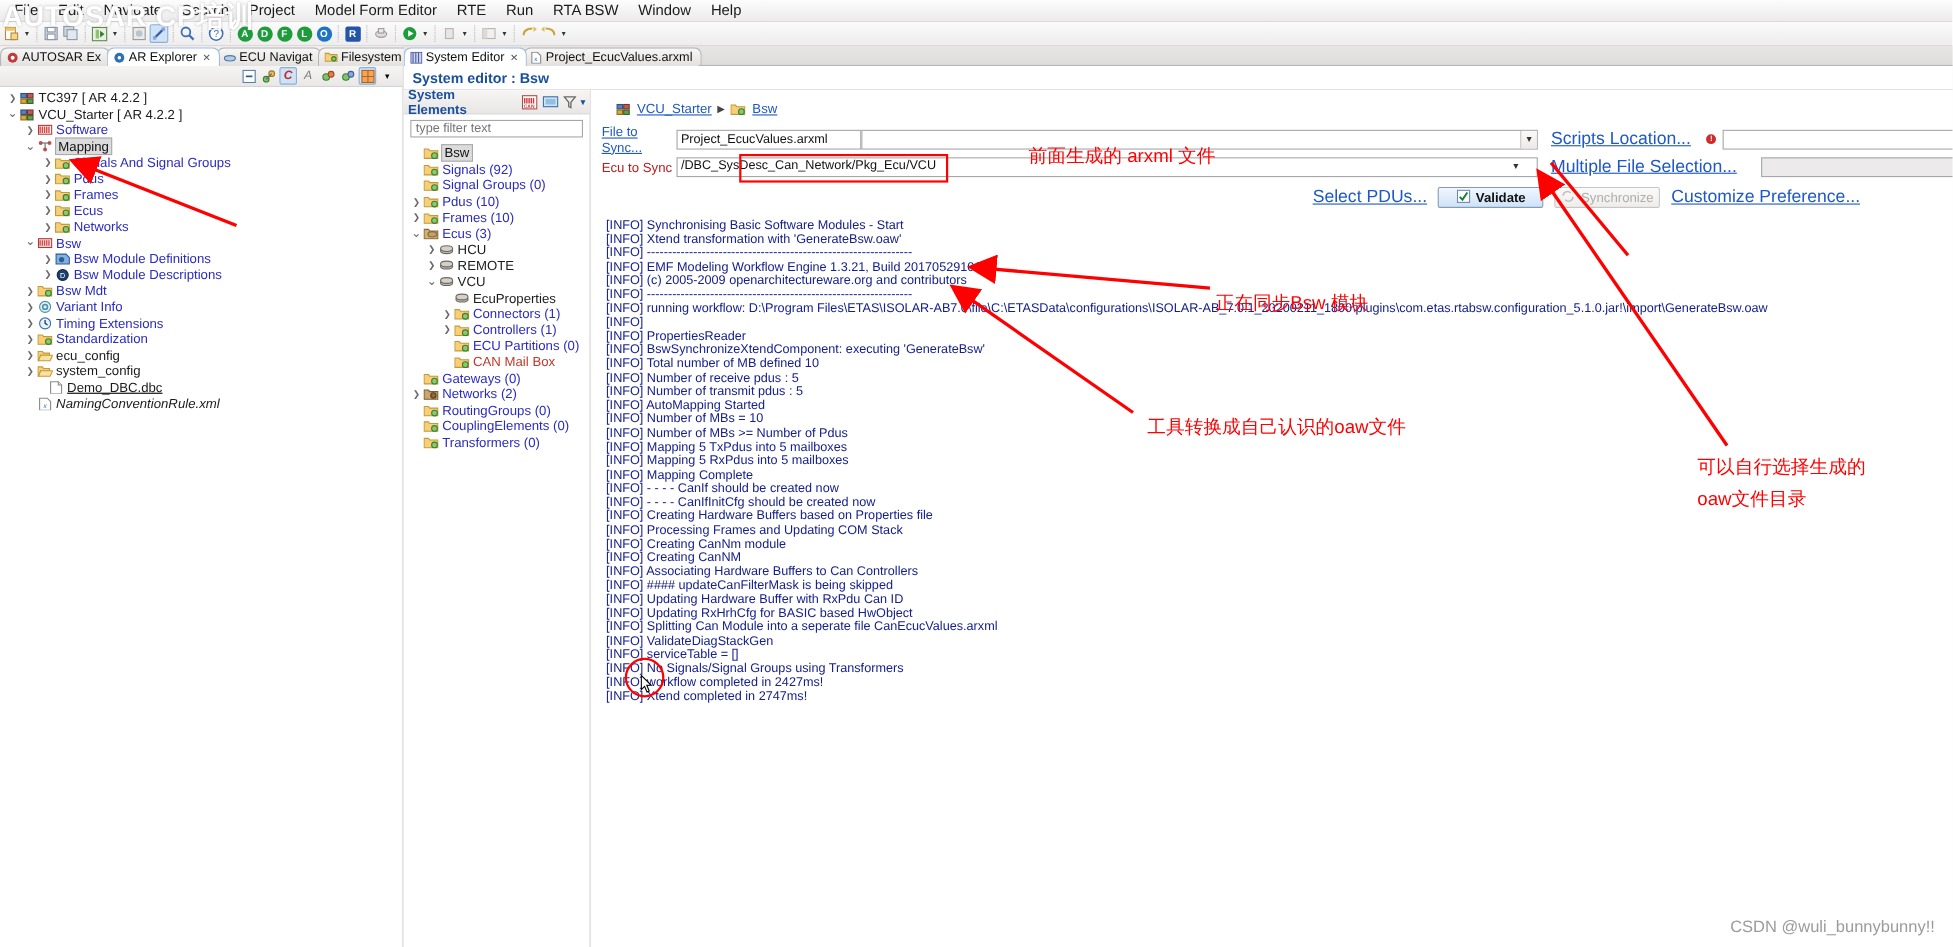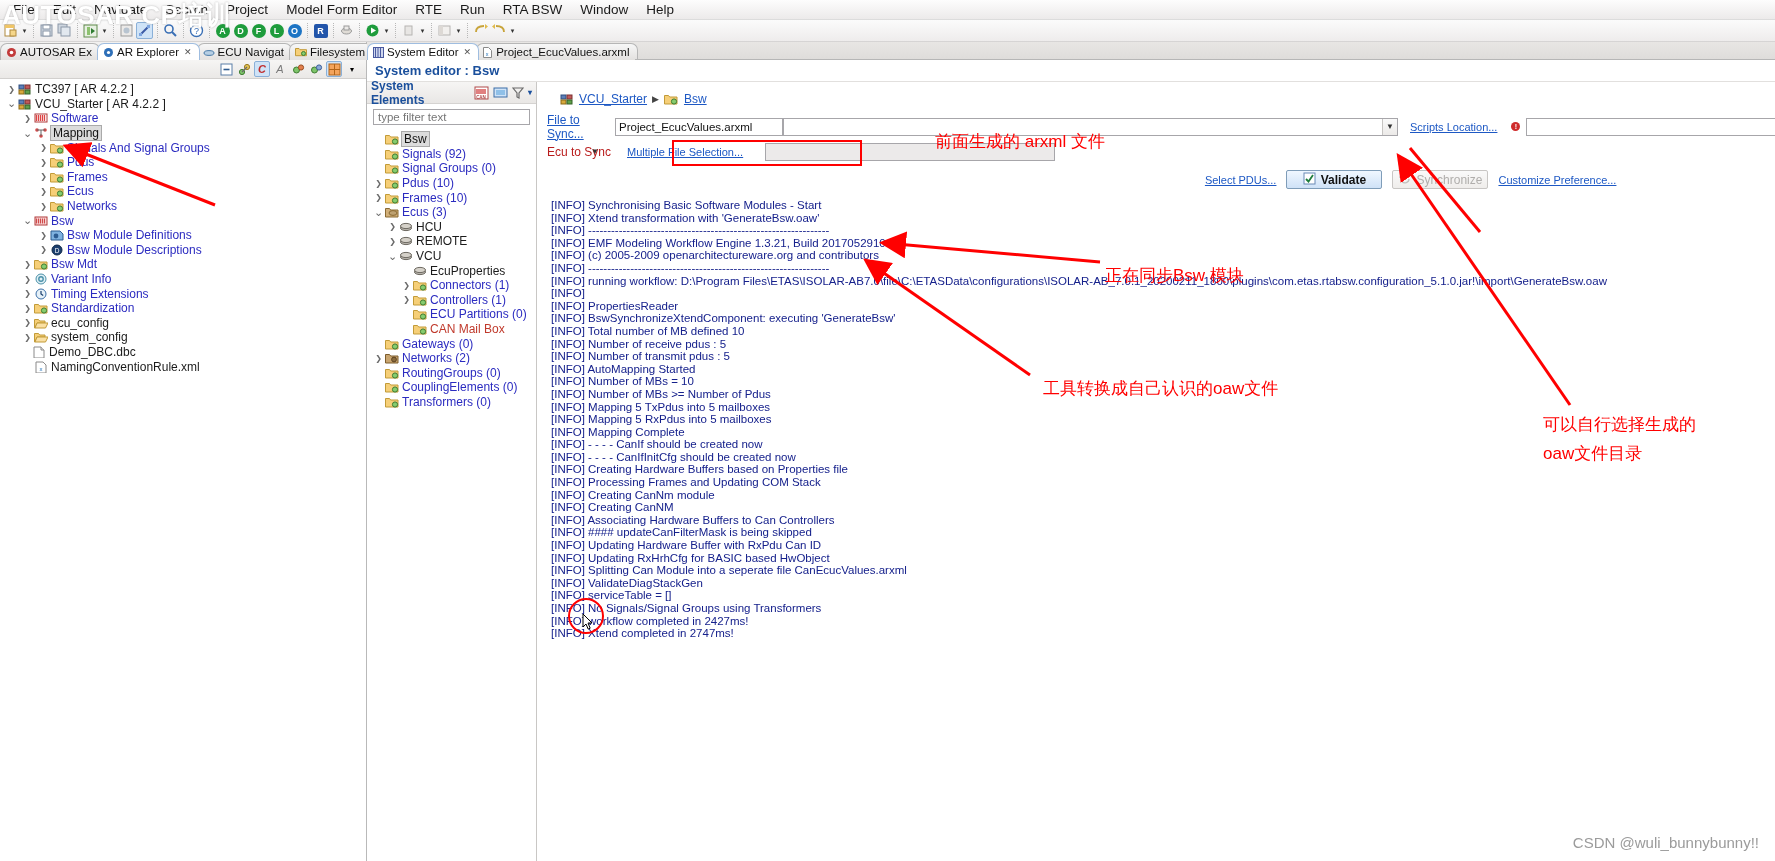--- a/index.html
+++ b/index.html
@@ -105,21 +105,21 @@
   .frow { display:flex; align-items:center; height:21px; margin-bottom:4px; }
   .flabel { width:68px; font-size:12px; color:#b91c1c; }
   .flabel.link { color:#1d58c4; text-decoration:underline; cursor:pointer; }
   .finput { height:18px; border:1px solid #a7a6aa; background:#fff; font-size:11.5px;
             padding:1px 3px; line-height:15px; color:#111; }
   .fcombo { height:18px; border:1px solid #a7a6aa; background:#fff; display:flex; align-items:center;
             justify-content:flex-end; position:relative; }
   .fcombo .arw { width:15px; text-align:center; font-size:8px; color:#333;
                  border-left:1px solid #c6c4c2; background:linear-gradient(#fafafa,#eceae8); height:16px;
                  display:flex;align-items:center;justify-content:center; }
-  .flink { color:#1d58c4; text-decoration:underline; font-size:11px; white-space:nowrap; }
+  .flink { color:#1d58c4; text-decoration:underline; font-size:16px; white-space:nowrap; }
 
   .errdot { width:9px;height:9px;border-radius:50%;background:#cf2b2b;color:#fff;font-size:7px;
             display:inline-flex;align-items:center;justify-content:center;font-weight:bold; }
 
   .btnrow { display:flex; align-items:center; gap:10px; margin:8px 0 10px 0; justify-content:flex-end; padding-right:200px; }
   .btn { height:19px; min-width:96px; border:1px solid #7f9db9; border-radius:2px;
          background:linear-gradient(#f0f7ff,#cfe2f7); font-size:12px; font-weight:bold;
          display:inline-flex;align-items:center;justify-content:center;gap:5px; color:#111; }
   .btn.disabled { border-color:#c8c6c4; background:linear-gradient(#fafafa,#efedeb); color:#b0aeac; font-weight:normal; }
 
@@ -550,31 +550,31 @@
         <div class="trow" style="padding-left: 22px;">
           <span class="twist">❯</span>
           <span class="ticon">
             <svg width="14" height="12" viewBox="0 0 14 12">
               <path d="M0.5 2.5h4l1.2 1.5H11v2H3L1 11H0.5z" fill="#f6cf78" stroke="#c29b38"></path>
               <path d="M3 6h11l-2.5 5H1z" fill="#fae0a4" stroke="#c29b38"></path>
             </svg>
           </span>
           <span class="tlabel dark">system_config</span>
         </div>
-        <div class="trow" style="padding-left: 20px;">
+        <div class="trow" style="padding-left: 32px; text-decoration: underline;">
           <span class="twist"></span>
           <span class="ticon">
             <svg width="14" height="12" viewBox="0 0 14 12">
               <path d="M2 1h7l3 3v8H2z" fill="#fff" stroke="#8a8a8a"></path>
               <path d="M9 1v3h3" fill="#e6e6e6" stroke="#8a8a8a"></path>
             </svg>
           </span>
           <span class="tlabel dark">Demo_DBC.dbc</span>
         </div>
-        <div class="trow" style="padding-left: 22px;">
+        <div class="trow" style="padding-left: 22px; font-style: italic;">
           <span class="twist"></span>
           <span class="ticon">
             <svg width="14" height="12" viewBox="0 0 14 12">
               <path d="M2 1h7l3 3v8H2z" fill="#fff" stroke="#8a8a8a"></path>
               <text x="7" y="9.5" font-size="6" text-anchor="middle" fill="#1d6fb8" font-family="Liberation Sans">x</text>
             </svg>
           </span>
           <span class="tlabel dark">NamingConventionRule.xml</span>
         </div>
       </div>
@@ -853,20 +853,21 @@
           <div class="fcombo" style="width:615px;">
               <span class="arw">▼</span>
             </div>
           <div class="flink" style="margin-left:12px;">Scripts Location...</div>
           <span class="errdot" style="margin-left:14px;">!</span>
           <div class="finput" style="width:290px;margin-left:6px;"></div>
         </div>
 
         <div class="frow">
           <div class="flabel">Ecu to Sync</div>
+          <div class="finput" style="width:783px;display:flex;align-items:center;">/DBC_SysDesc_Can_Network/Pkg_Ecu/VCU</div>
           <div class="fcombo" style="width:0px;border:none;position:relative;left:-16px;">
               <span class="arw" style="border:none;background:none;">▼</span>
             </div>
           <div class="flink" style="margin-left:12px;">Multiple File Selection...</div>
           <div class="finput" style="width:290px;margin-left:22px;background:#eceaea;"></div>
         </div>
 
         <div class="btnrow">
           <span class="flink">Select PDUs...</span>
           <span class="btn">

